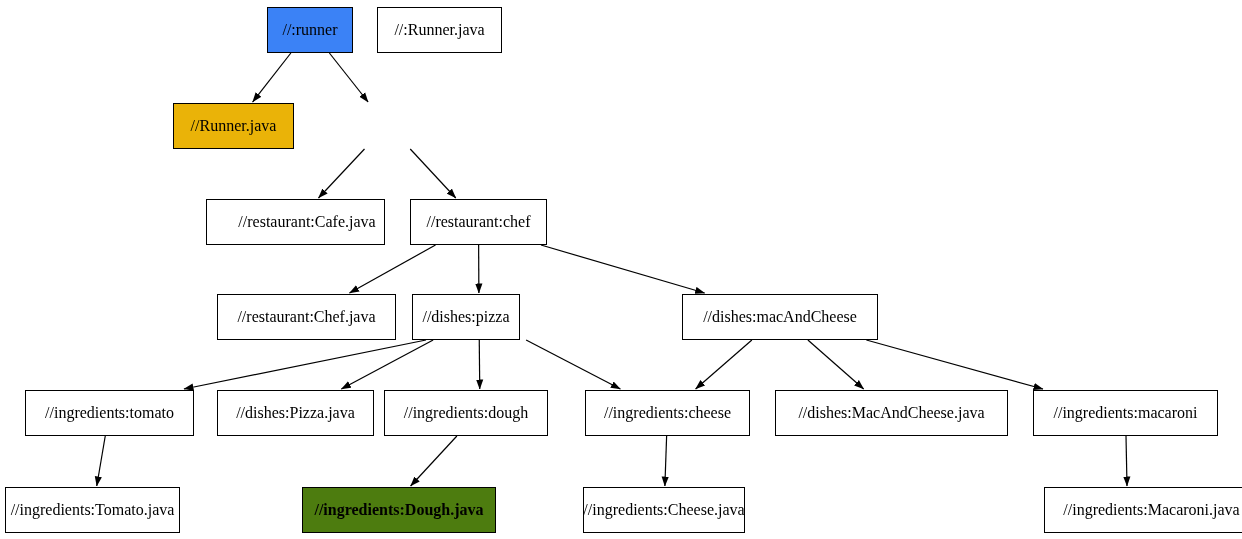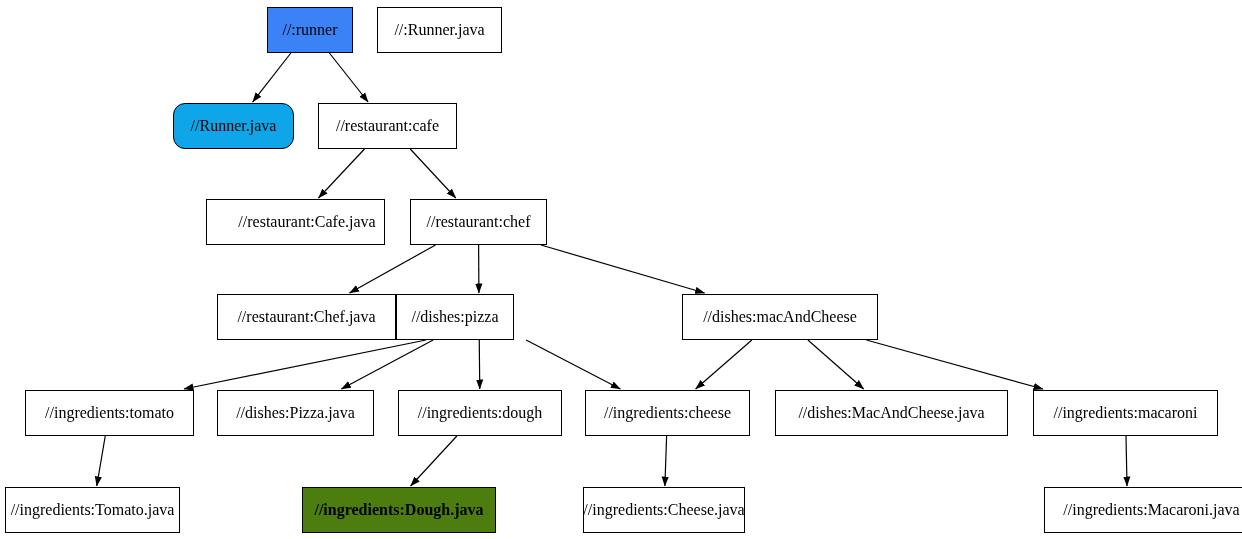--- a/index.html
+++ b/index.html
@@ -60,30 +60,29 @@
       <line x1="807.875" y1="340" x2="863.625" y2="389" stroke="#000000" stroke-width="1.2" marker-end="url(#arrow)"></line>
       <line x1="866.375" y1="340" x2="1043" y2="389" stroke="#000000" stroke-width="1.2" marker-end="url(#arrow)"></line>
       <line x1="105.25" y1="436" x2="96.75" y2="486" stroke="#000000" stroke-width="1.2" marker-end="url(#arrow)"></line>
       <line x1="456.875" y1="436" x2="410.625" y2="486" stroke="#000000" stroke-width="1.2" marker-end="url(#arrow)"></line>
       <line x1="666.625" y1="436" x2="664.875" y2="486" stroke="#000000" stroke-width="1.2" marker-end="url(#arrow)"></line>
       <line x1="1126" y1="436" x2="1127" y2="486" stroke="#000000" stroke-width="1.2" marker-end="url(#arrow)"></line>
     </svg>
 
   <div class="node" style="left: 267px; top: 7px; width: 86px; height: 46px; background: #3b82f6; border-color: rgb(0, 0, 0); color: rgb(0, 0, 0);">//:runner</div>
   <div class="node" style="left: 377px; top: 7px; width: 125px; height: 46px; background: rgb(255, 255, 255); border-color: rgb(0, 0, 0); color: rgb(0, 0, 0);">//:Runner.java</div>
-  <div class="node" style="left: 173px; top: 103px; width: 121px; height: 46px; background: #0ea5e9; border-color: rgb(0, 0, 0); color: rgb(0, 0, 0); border-radius: 12px;">//Runner.java</div>
-  <div class="node" style="left: 318px; top: 103px; width: 139px; height: 46px; background: rgb(255, 255, 255); border-color: rgb(0, 0, 0); color: rgb(0, 0, 0);">//restaurant:cafe</div>
+  <div class="node" style="left: 173px; top: 103px; width: 121px; height: 46px; background: #eab308; border-color: rgb(0, 0, 0); color: rgb(0, 0, 0);">//Runner.java</div>
   <div class="node" style="left: 206px; top: 199px; width: 179px; height: 46px; background: rgb(255, 255, 255); border-color: rgb(0, 0, 0); color: rgb(0, 0, 0); padding-left: 23px;">//restaurant:Cafe.java</div>
   <div class="node" style="left: 410px; top: 199px; width: 137px; height: 46px; background: rgb(255, 255, 255); border-color: rgb(0, 0, 0); color: rgb(0, 0, 0);">//restaurant:chef</div>
   <div class="node" style="left: 217px; top: 294px; width: 179px; height: 46px; background: rgb(255, 255, 255); border-color: rgb(0, 0, 0); color: rgb(0, 0, 0);">//restaurant:Chef.java</div>
-  <div class="node" style="left: 396px; top: 294px; width: 118px; height: 46px; background: rgb(255, 255, 255); border-color: rgb(0, 0, 0); color: rgb(0, 0, 0);">//dishes:pizza</div>
+  <div class="node" style="left: 412px; top: 294px; width: 108px; height: 46px; background: rgb(255, 255, 255); border-color: rgb(0, 0, 0); color: rgb(0, 0, 0);">//dishes:pizza</div>
   <div class="node" style="left: 25px; top: 390px; width: 169px; height: 46px; background: rgb(255, 255, 255); border-color: rgb(0, 0, 0); color: rgb(0, 0, 0);">//ingredients:tomato</div>
   <div class="node" style="left: 682px; top: 294px; width: 196px; height: 46px; background: rgb(255, 255, 255); border-color: rgb(0, 0, 0); color: rgb(0, 0, 0);">//dishes:macAndCheese</div>
   <div class="node" style="left: 217px; top: 390px; width: 157px; height: 46px; background: rgb(255, 255, 255); border-color: rgb(0, 0, 0); color: rgb(0, 0, 0);">//dishes:Pizza.java</div>
-  <div class="node" style="left: 398px; top: 390px; width: 164px; height: 46px; background: rgb(255, 255, 255); border-color: rgb(0, 0, 0); color: rgb(0, 0, 0);">//ingredients:dough</div>
+  <div class="node" style="left: 384px; top: 390px; width: 164px; height: 46px; background: rgb(255, 255, 255); border-color: rgb(0, 0, 0); color: rgb(0, 0, 0);">//ingredients:dough</div>
   <div class="node" style="left: 585px; top: 390px; width: 165px; height: 46px; background: rgb(255, 255, 255); border-color: rgb(0, 0, 0); color: rgb(0, 0, 0);">//ingredients:cheese</div>
   <div class="node" style="left: 775px; top: 390px; width: 233px; height: 46px; background: rgb(255, 255, 255); border-color: rgb(0, 0, 0); color: rgb(0, 0, 0);">//dishes:MacAndCheese.java</div>
   <div class="node" style="left: 1033px; top: 390px; width: 185px; height: 46px; background: rgb(255, 255, 255); border-color: rgb(0, 0, 0); color: rgb(0, 0, 0);">//ingredients:macaroni</div>
   <div class="node" style="left: 5px; top: 487px; width: 175px; height: 46px; background: rgb(255, 255, 255); border-color: rgb(0, 0, 0); color: rgb(0, 0, 0);">//ingredients:Tomato.java</div>
   <div class="node" style="left: 302px; top: 487px; width: 194px; height: 46px; background: #4d7c0f; border-color: rgb(0, 0, 0); color: rgb(0, 0, 0); font-weight: bold;">//ingredients:Dough.java</div>
   <div class="node" style="left: 583px; top: 487px; width: 162px; height: 46px; background: rgb(255, 255, 255); border-color: rgb(0, 0, 0); color: rgb(0, 0, 0);">//ingredients:Cheese.java</div>
   <div class="node" style="left: 1044px; top: 487px; width: 215px; height: 46px; background: rgb(255, 255, 255); border-color: rgb(0, 0, 0); color: rgb(0, 0, 0);">//ingredients:Macaroni.java</div>
 </div>
 
 </body></html>

